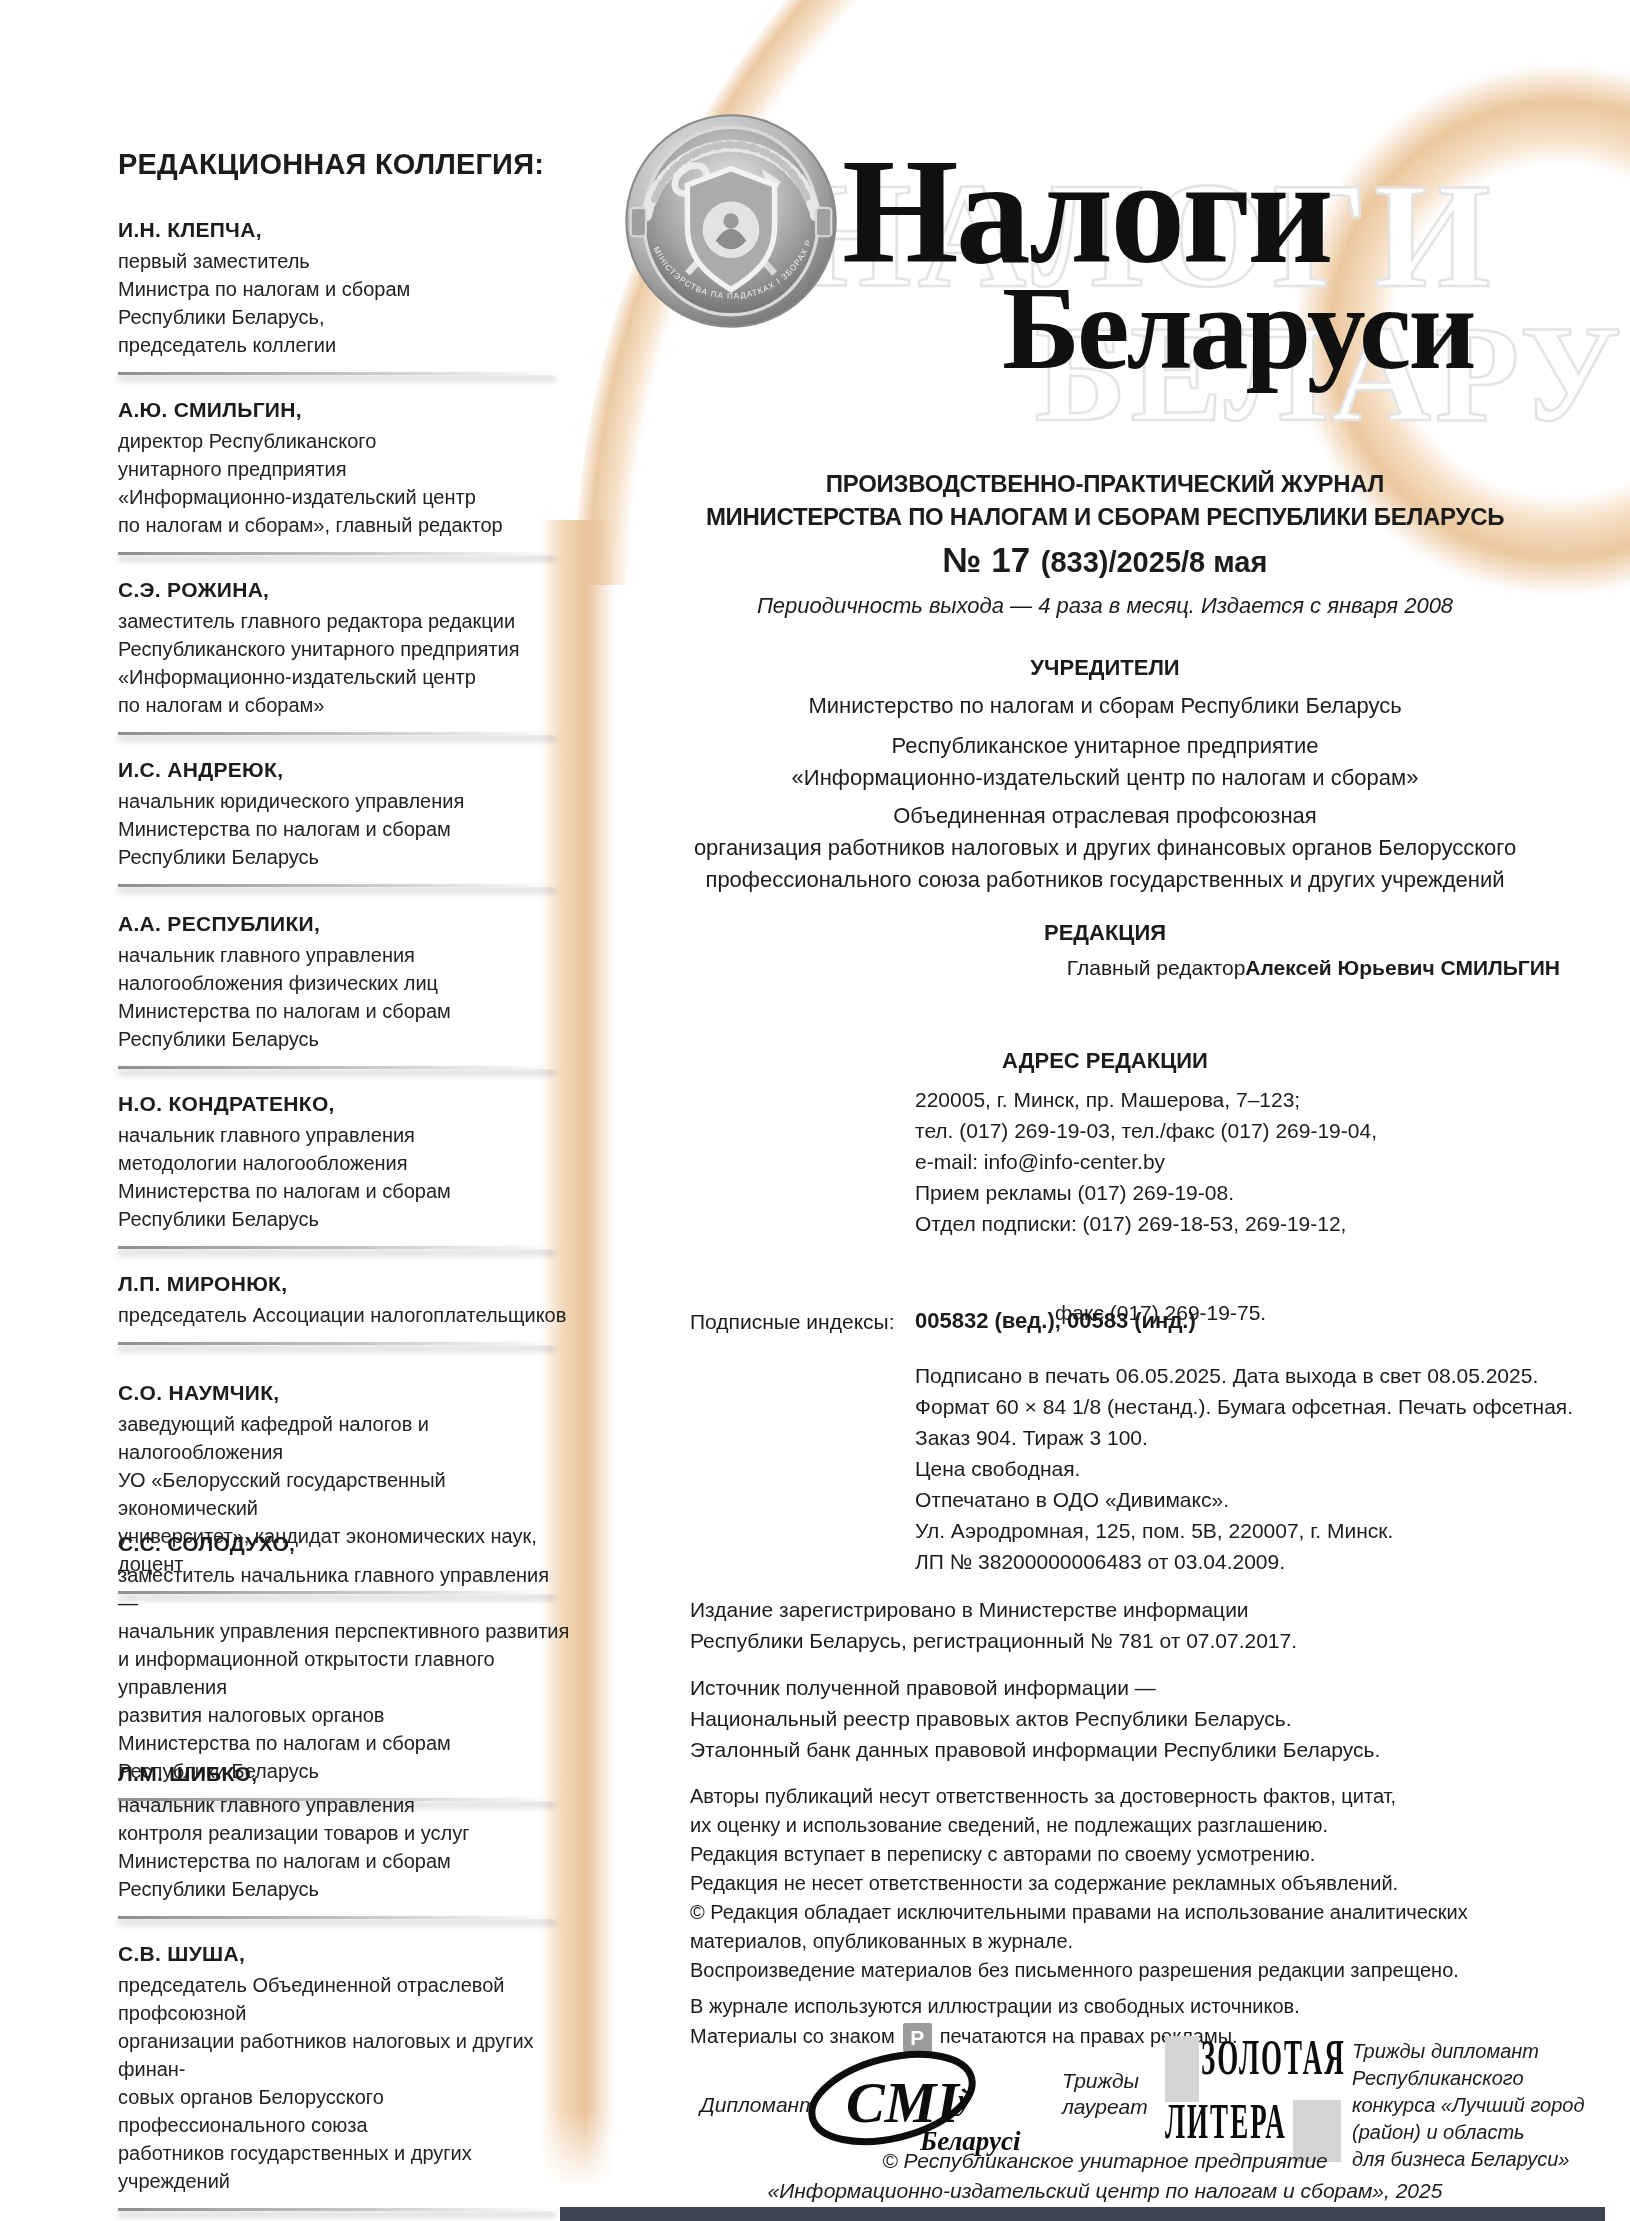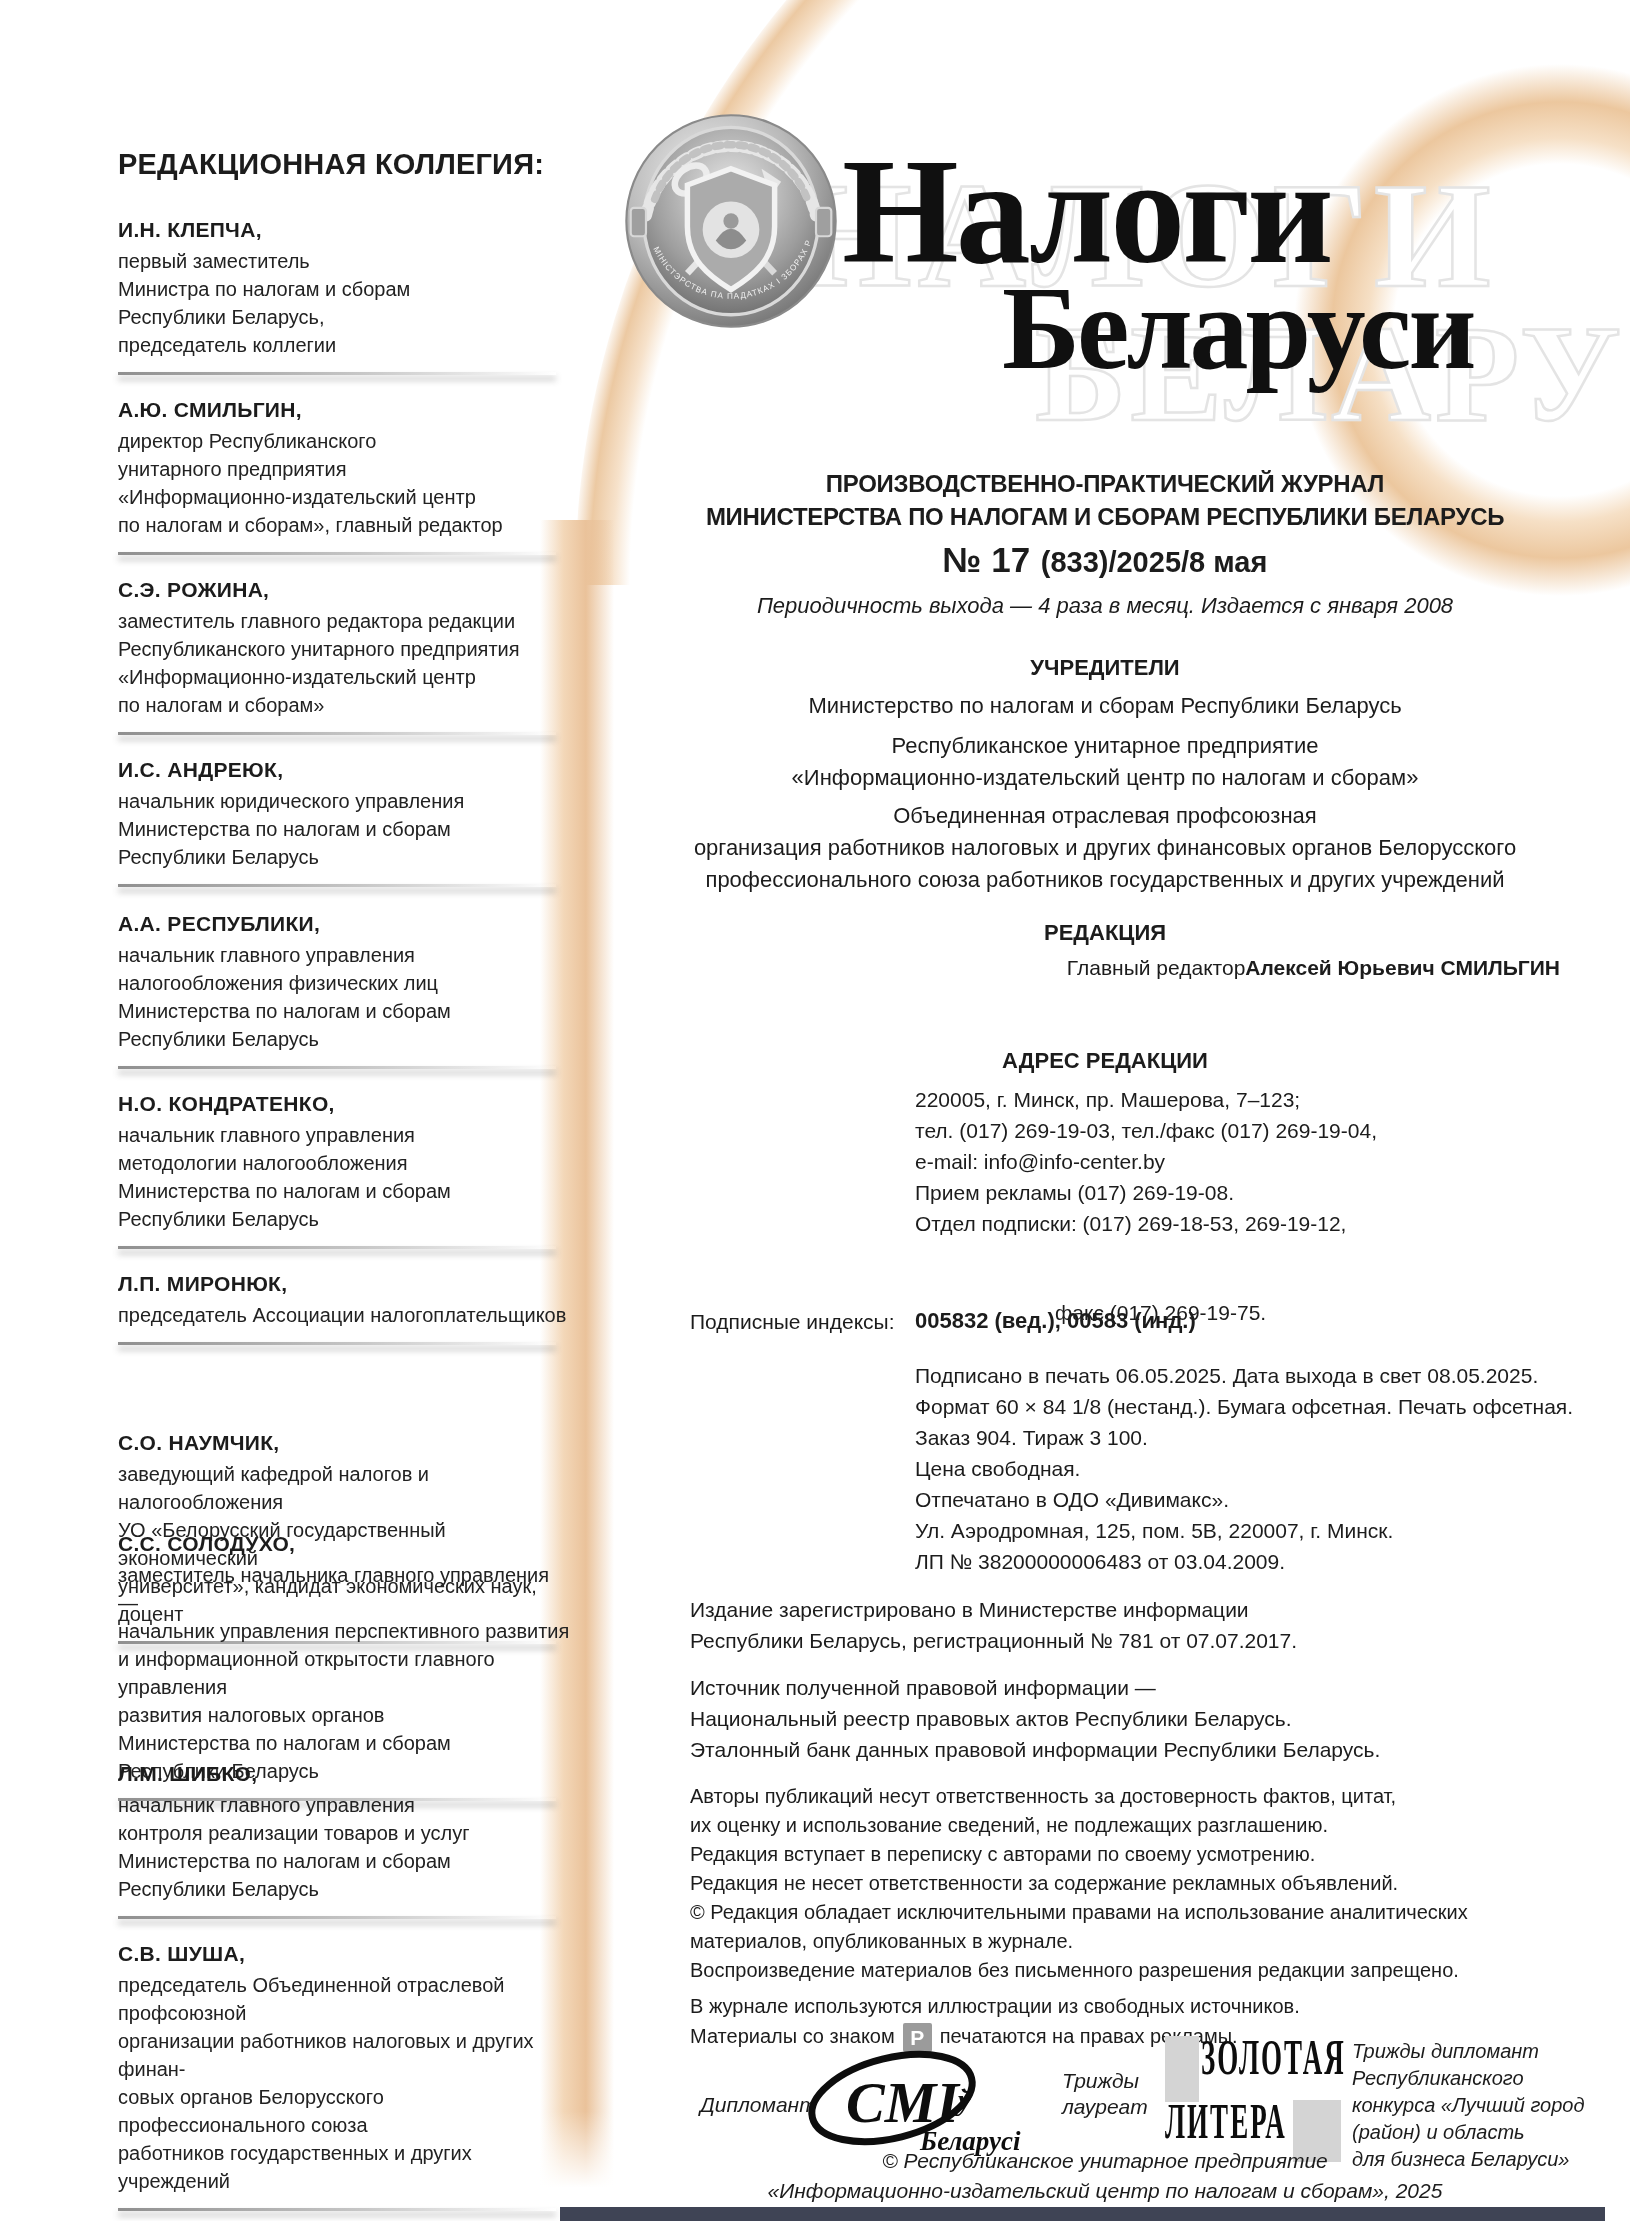--- a/index.html
+++ b/index.html
@@ -159,21 +159,21 @@
 методологии налогообложения
 Министерства по налогам и сборам
 Республики Беларусь</div>
     <div class="rule"></div>
   </div>
   <div class="entry" style="top:1272px">
     <div class="entry-name">Л.П. МИРОНЮК,</div>
     <div class="entry-role pre">председатель Ассоциации налогоплательщиков</div>
     <div class="rule"></div>
   </div>
-  <div class="entry" style="top:1431px">
+  <div class="entry" style="top:1381px">
     <div class="entry-name">С.О. НАУМЧИК,</div>
     <div class="entry-role pre">заведующий кафедрой налогов и налогообложения
 УО «Белорусский государственный экономический
 университет», кандидат экономических наук, доцент</div>
     <div class="rule"></div>
   </div>
   <div class="entry" style="top:1532px">
     <div class="entry-name">С.С. СОЛОДУХО,</div>
     <div class="entry-role pre">заместитель начальника главного управления —
 начальник управления перспективного развития

